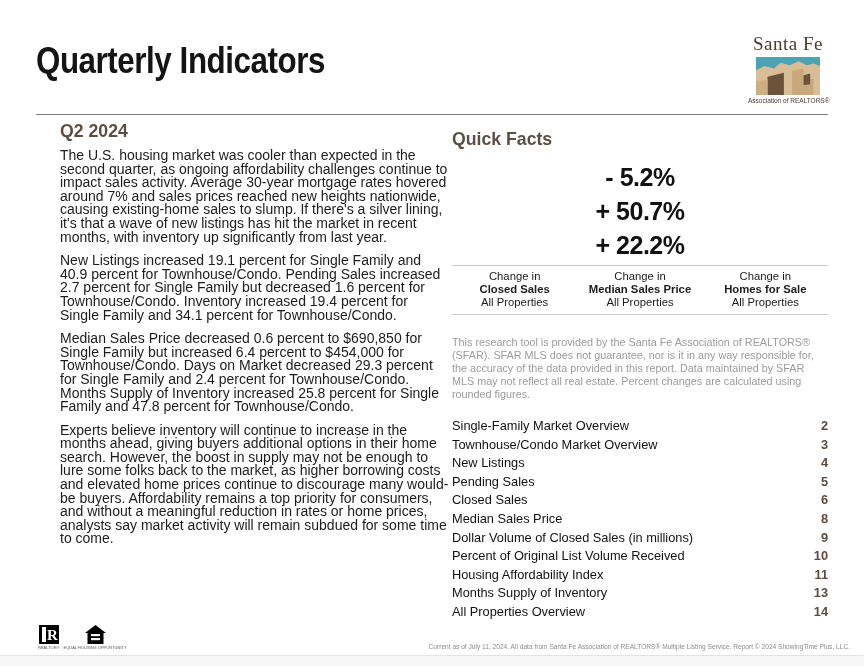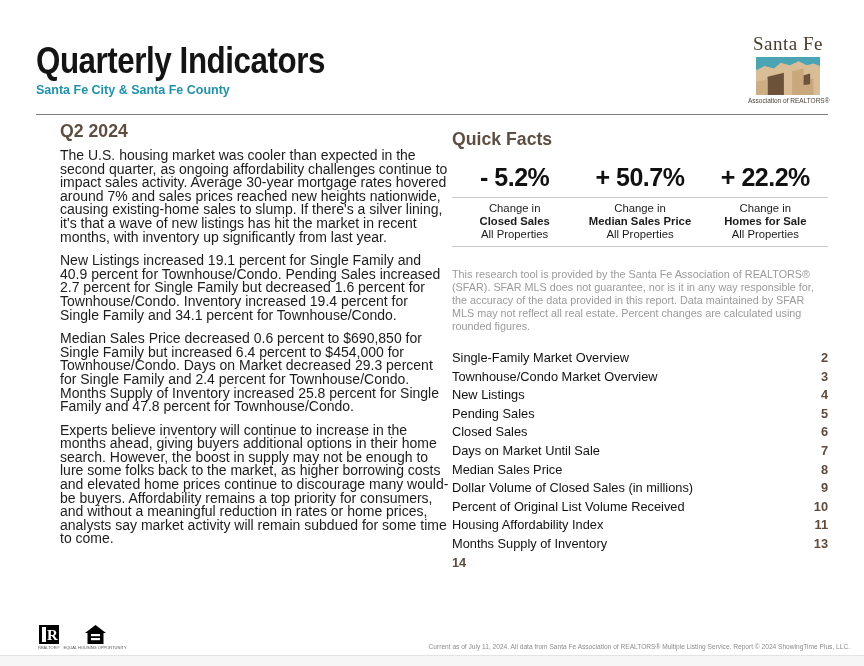--- a/index.html
+++ b/index.html
@@ -35,21 +35,21 @@
   .section-heading {
     font-size:19px; font-weight:bold; color:#5d4e41;
     transform:scaleX(.93); transform-origin:left top; white-space:nowrap;
     margin-bottom:7px;
   }
   .commentary .para {
     font-size:14px; line-height:13.6px; color:#1c1c1c; margin-bottom:10px;
   }
   
   .facts { position:absolute; left:452px; top:128px; width:376px; }
-  .qf-values { display:flex; margin-top:13px; }
+  .qf-values { display:flex; margin-top:13px;flex-direction:column; }
   .qf-value {
     flex:1; text-align:center; font-size:25px; font-weight:bold; color:#111;
     letter-spacing:-0.5px; padding-bottom:5px;
   }
   .qf-divider { border-top:1px solid #c9c9c9; }
   .qf-labels { display:flex; padding:4px 0 5px; }
   .qf-label { flex:1; text-align:center; font-size:11.3px; line-height:13px; color:#1c1c1c; }
   .qf-l2 { font-weight:bold; }
   .facts-disclaimer {
     margin-top:21px; font-size:10.8px; line-height:13px; color:#9b9b9b;
@@ -71,21 +71,20 @@
     position:absolute; left:0; right:0; bottom:0; height:11px;
     background:#f6f6f6; border-top:1px solid #e3e3e3;
   }
 </style>
 </head>
 <body>
 
 <div class="page">
 
   <div class="page-title">Quarterly Indicators</div>
-  <div class="page-subtitle">Santa Fe City &amp; Santa Fe County</div>
 
   <div class="logo">
     <div class="logo-name">Santa Fe</div>
     <svg class="logo-art" viewBox="0 0 78 46" preserveAspectRatio="none">
       <rect x="0" y="0" width="78" height="46" fill="#4ba4b4"></rect>
       <path d="M0 16 L10 11 L22 14 L30 7 L41 10 L52 5 L62 10 L70 8 L78 11 L78 46 L0 46 Z" fill="#d9bd97"></path>
       <path d="M14 24 L34 19 L34 46 L14 46 Z" fill="#6d523b"></path>
       <path d="M44 17 L58 14 L58 28 L70 26 L70 46 L44 46 Z" fill="#c9a87e"></path>
       <path d="M58 22 L66 20 L66 33 L58 34 Z" fill="#6d523b"></path>
       <path d="M0 30 L14 27 L14 46 L0 46 Z" fill="#cdae84"></path>
@@ -147,44 +146,41 @@
         </div>
         <div class="toc-row">
           <span class="toc-label">Pending Sales</span>
           <span class="toc-page">5</span>
         </div>
         <div class="toc-row">
           <span class="toc-label">Closed Sales</span>
           <span class="toc-page">6</span>
         </div>
         <div class="toc-row">
-          <span class="toc-label">Days on Market Until Sale</span>
-          <span class="toc-page">7</span>
-        </div>
-        <div class="toc-row">
           <span class="toc-label">Median Sales Price</span>
           <span class="toc-page">8</span>
         </div>
         <div class="toc-row">
           <span class="toc-label">Dollar Volume of Closed Sales (in millions)</span>
           <span class="toc-page">9</span>
         </div>
         <div class="toc-row">
           <span class="toc-label">Percent of Original List Volume Received</span>
           <span class="toc-page">10</span>
         </div>
         <div class="toc-row">
           <span class="toc-label">Housing Affordability Index</span>
           <span class="toc-page">11</span>
         </div>
         <div class="toc-row">
           <span class="toc-label">Months Supply of Inventory</span>
           <span class="toc-page">13</span>
         </div>
         <div class="toc-row">
+          <span class="toc-label">All Properties Overview</span>
           <span class="toc-page">14</span>
         </div>
       </div>
   </div>
 
   <div class="footer-logos">
     <div class="flogo">
       <svg width="20" height="19" viewBox="0 0 20 19">
         <rect x="0" y="0" width="20" height="19" fill="#000"></rect>
         <rect x="3" y="2" width="4" height="15" fill="#fff"></rect>

